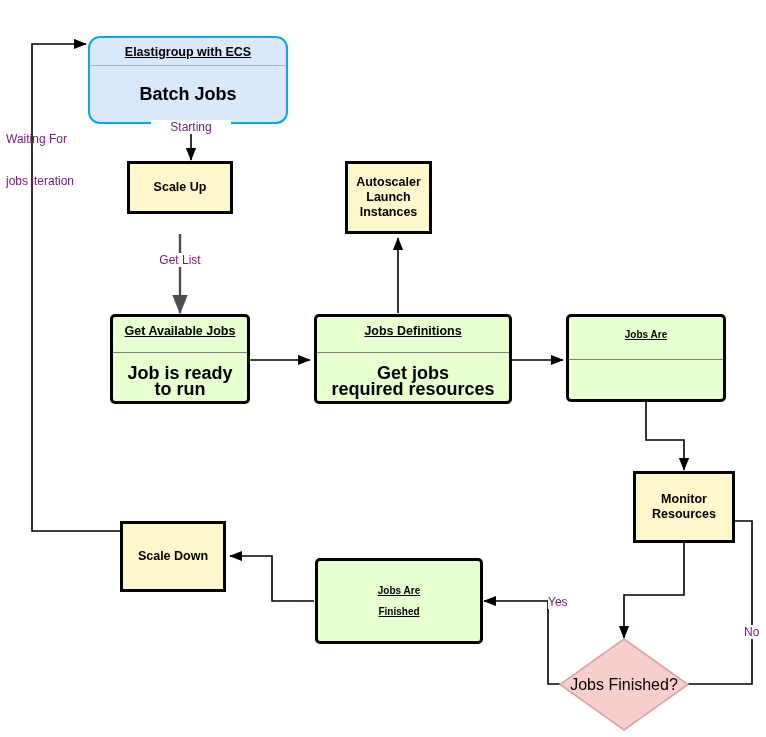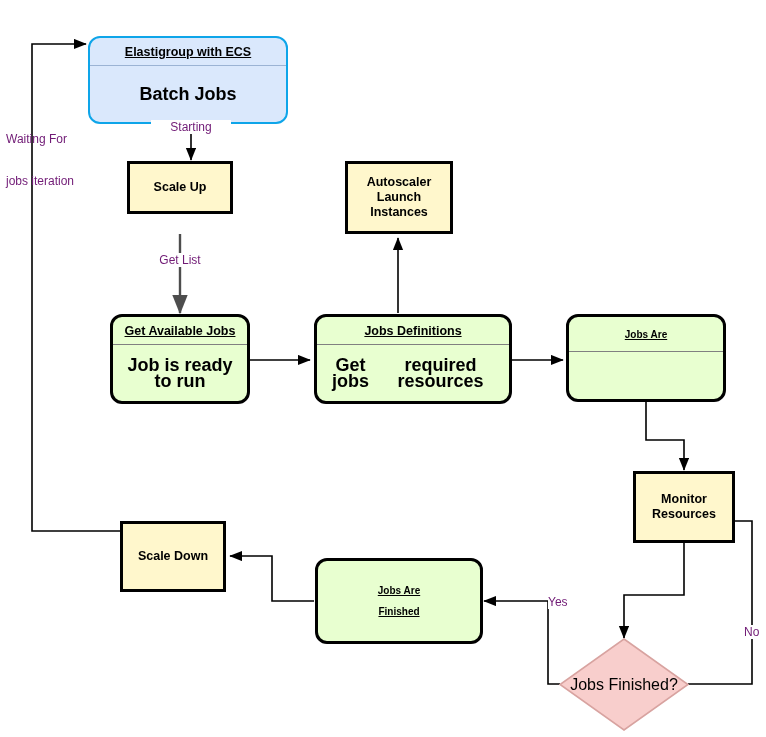--- a/index.html
+++ b/index.html
@@ -44,22 +44,23 @@
     font-weight: bold;
     font-size: 12.5px;
     line-height: 15px;
     justify-content: center;
     align-items: center;
   }
   
   .green {
     background: #e8ffd0;
     border: 3px solid #000000;
-    border-radius: 12px;
+    border-radius: 5px;
     overflow: hidden;
+    gap: 8px;
   }
   
   .blue {
     background: #dae8fc;
     border: 2px solid #0ea5e9;
     border-radius: 12px;
     overflow: hidden;
     margin-top: 32px;
   }
   .node-title {
@@ -175,36 +176,36 @@
   <div class="node blue" style="left:88px; top:4px; width:200px; height:88px;">
     <div class="node-title">Elastigroup with ECS</div>
     <div class="divider"></div>
     <div class="node-body">Batch Jobs</div>
   </div>
 
   <div class="node yellow" style="left:127px; top:161px; width:106px; height:53px;">
     <div>Scale Up</div>
   </div>
 
-  <div class="node yellow" style="left:345px; top:161px; width:108px; height:73px;">
+  <div class="node yellow" style="left:345px; top:161px; width:87px; height:73px;">
     <div>Autoscaler</div>
     <div>Launch</div>
     <div>Instances</div>
   </div>
 
   <div class="node green" style="left:110px; top:314px; width:140px; height:90px;">
     <div class="node-title">Get Available Jobs</div>
     <div class="divider"></div>
     <div class="node-body">Job is ready to run</div>
   </div>
 
   <div class="node green" style="left:314px; top:314px; width:198px; height:90px;">
     <div class="node-title">Jobs Definitions</div>
     <div class="divider"></div>
-    <div class="node-body" style="">
+    <div class="node-body" style="flex-direction:column;">
       <span>Get jobs</span>
       <span>required resources</span>
     </div>
   </div>
 
   <div class="node green" style="left:566px; top:314px; width:160px; height:88px;">
     <div class="node-title big" style="padding-bottom:6px;">
       <div>Jobs Are</div>
     </div>
     <div class="divider"></div>

